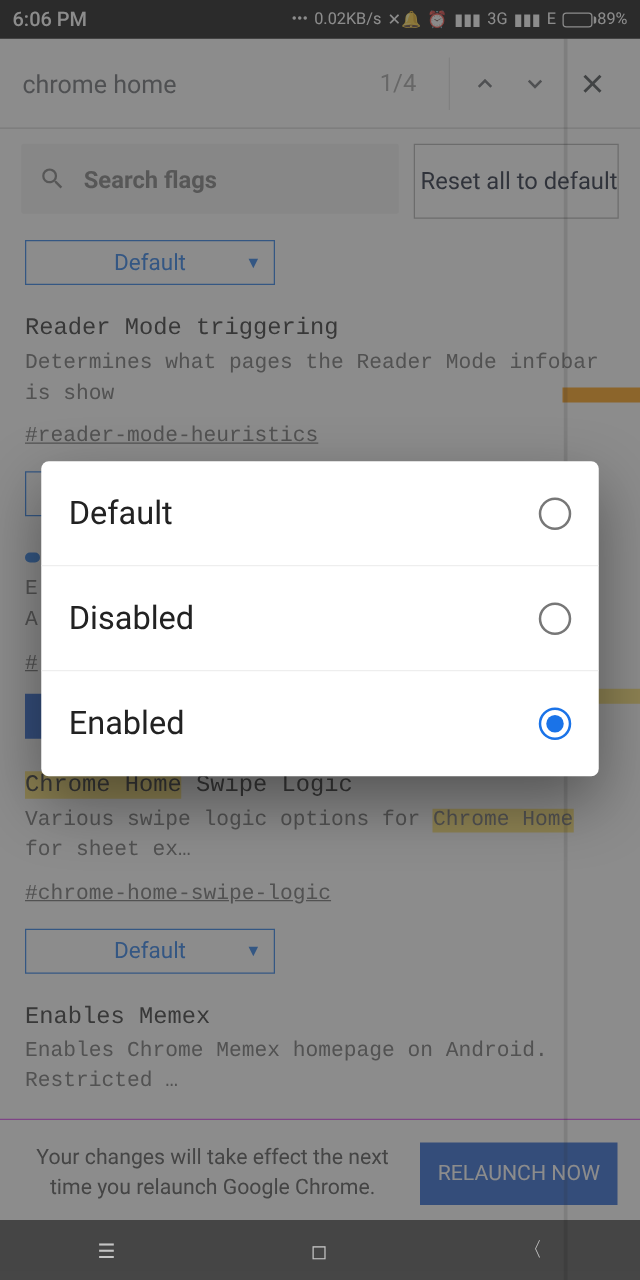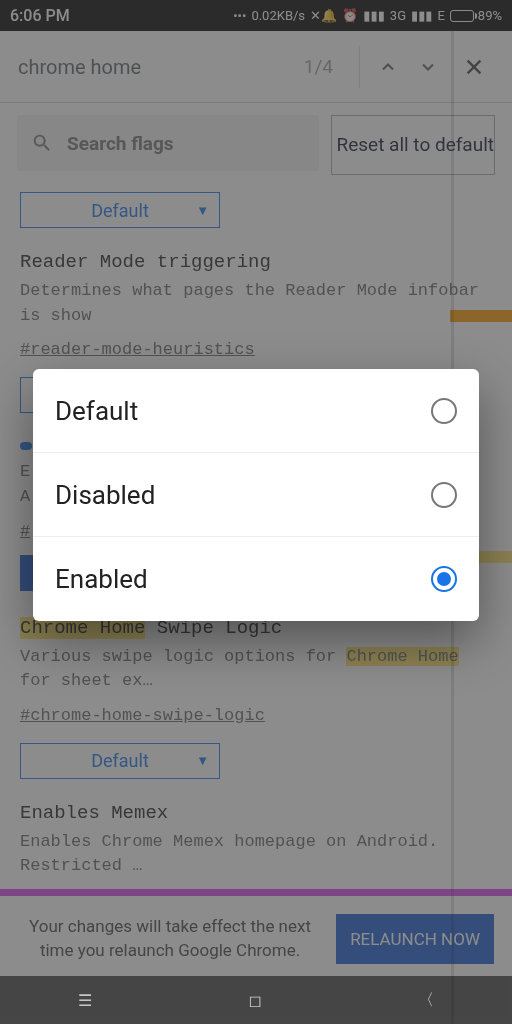--- a/index.html
+++ b/index.html
@@ -37,21 +37,21 @@
 
   .flag-block { padding: 18px 20px 6px; font-family: Liberation Mono, monospace; }
   .flag-title { font-size: 19px; color: #222; font-weight: 500; margin-bottom: 6px; }
   .flag-desc { font-size: 17px; color: #666; line-height: 1.45; }
   .flag-link { font-size: 17px; color: #666; text-decoration: underline; display: inline-block; margin-top: 12px; }
   .hl { background: #ffe168; }
   .edge-mark { position: absolute; right: 0; width: 62px; height: 12px; }
   .mark-orange { background: #ff9800; }
   .mark-yellow { background: #ffe168; }
 
-  .relaunch-bar { position: absolute; left: 0; right: 0; bottom: 0; display: flex; align-items: center; gap: 14px; padding: 18px 18px 60px; background: #fff; border-top: 7px solid #d946ef; }
+  .relaunch-bar { position: absolute; left: 0; right: 0; bottom: 0; display: flex; align-items: center; gap: 14px; padding: 18px 18px 60px; background: #fff; border-top: 1px solid #d946ef; }
   .relaunch-msg { flex: 1; color: #444; font-size: 17px; text-align: center; line-height: 1.4; padding: 0 6px; }
   .relaunch-btn { background: #1a5bd0; color: #fff; font-size: 17px; padding: 14px 14px; text-align: center; line-height: 1.3; }
 
   .nav-bar { position: absolute; left: 0; right: 0; bottom: 0; height: 48px; background: #000; display: flex; align-items: center; justify-content: space-around; opacity: 0.5; }
   .nav-bar .ni { color: #fff; }
 
   .scroll-track { position: absolute; top: 31px; right: 58px; bottom: 0; width: 3px; background: rgba(0,0,0,0.15); }
 
   .scrim { position: absolute; inset: 0; background: rgba(70,70,70,0.62); }
   .dialog { position: absolute; left: 33px; top: 369px; width: 446px; background: #fff; border-radius: 6px; box-shadow: 0 20px 50px rgba(0,0,0,0.4); overflow: hidden; }

